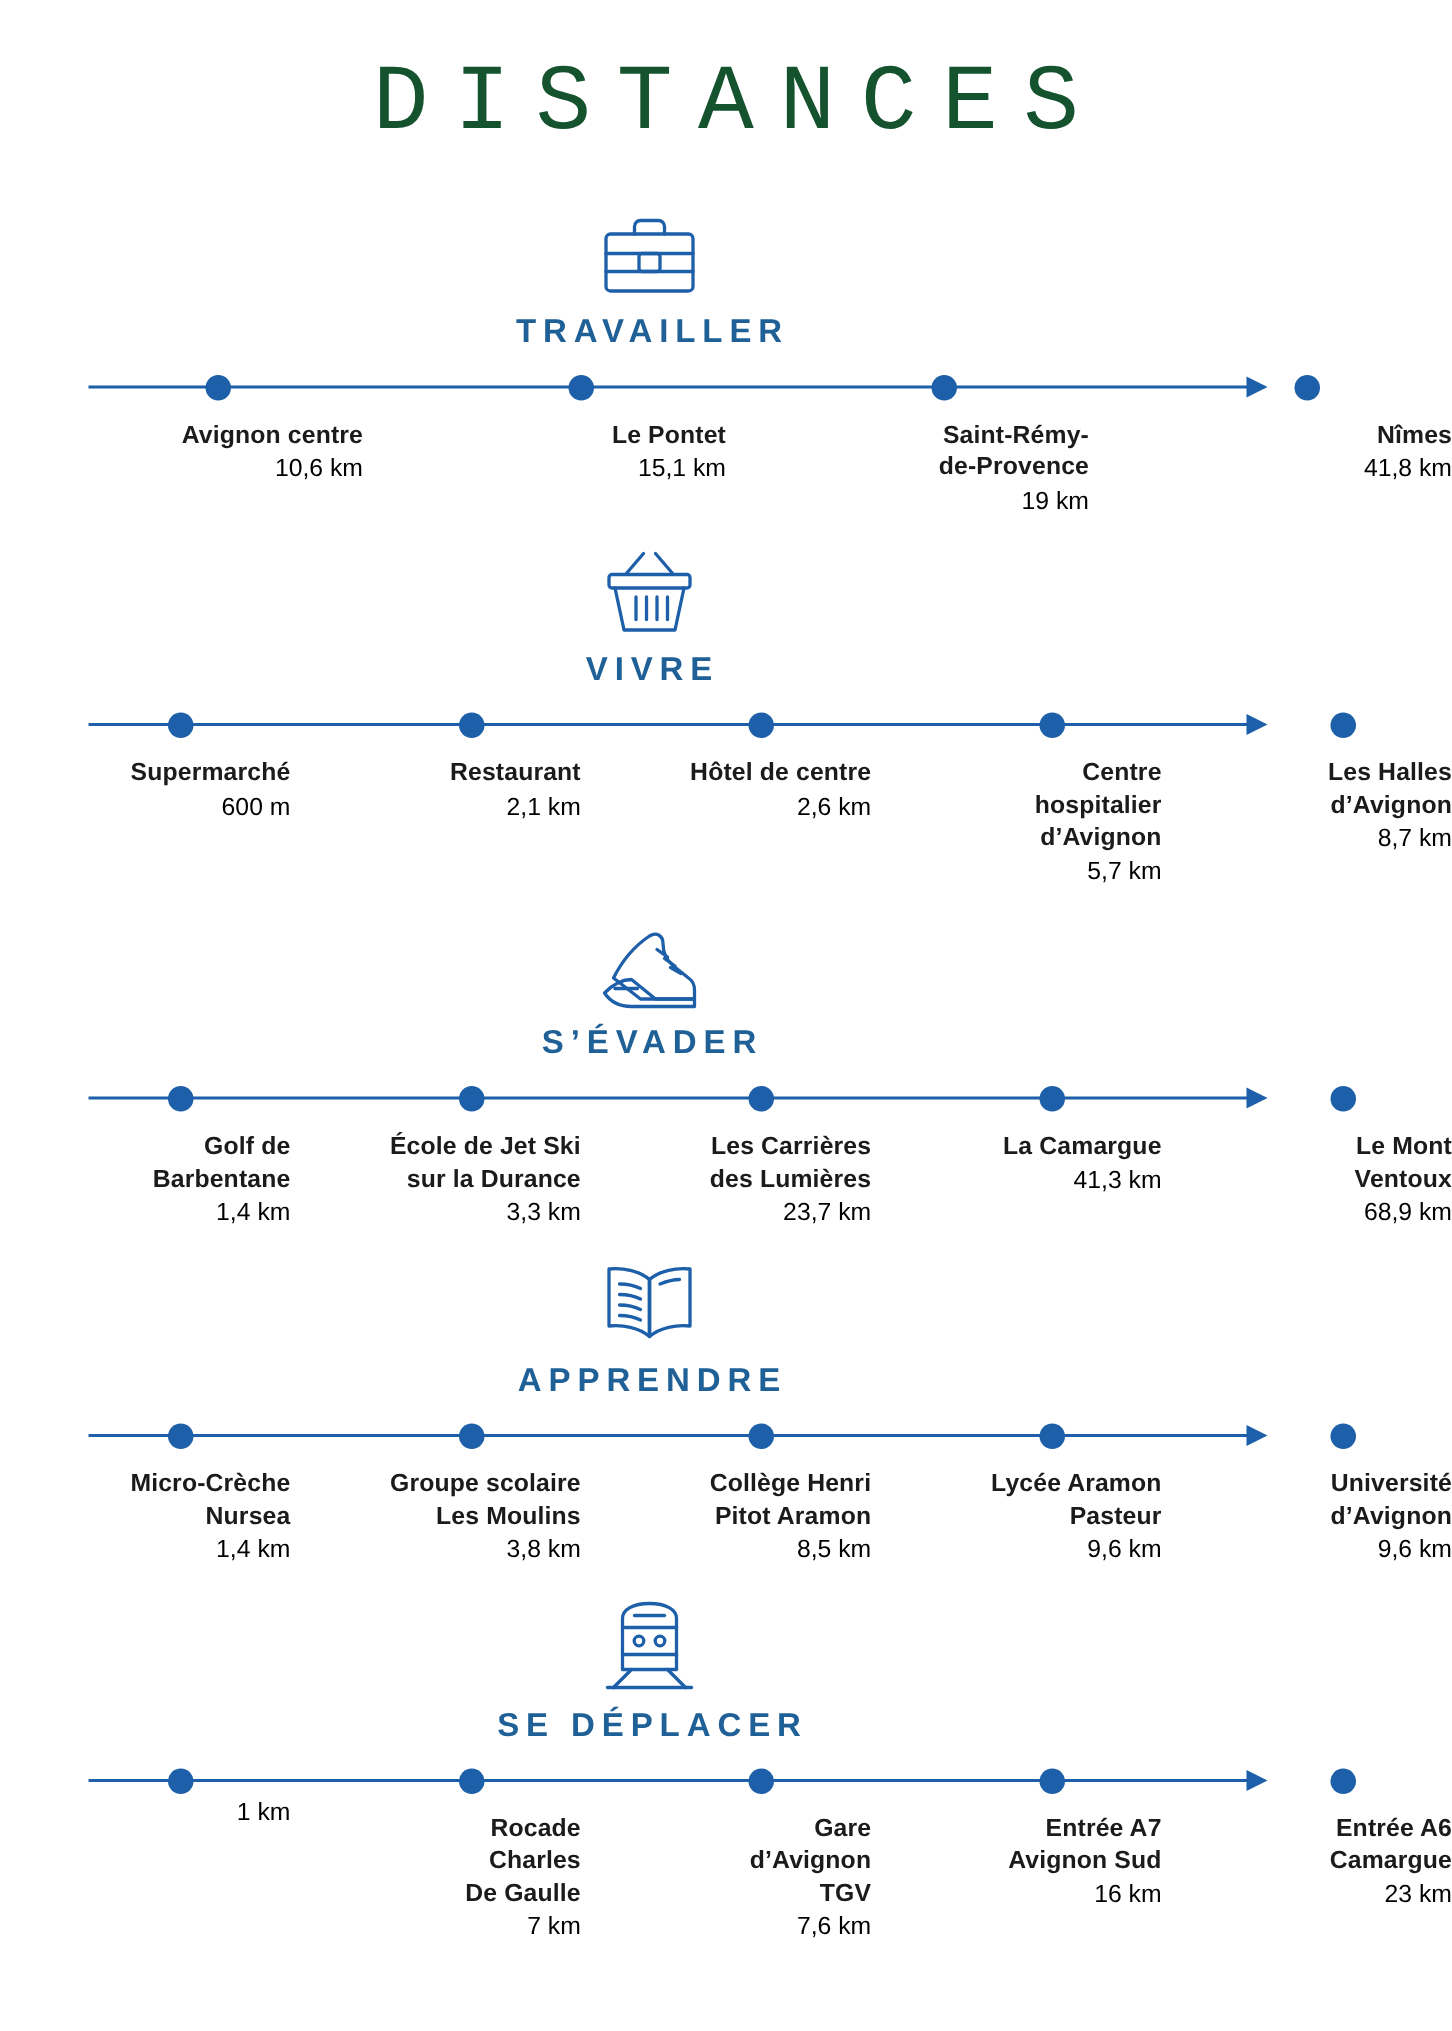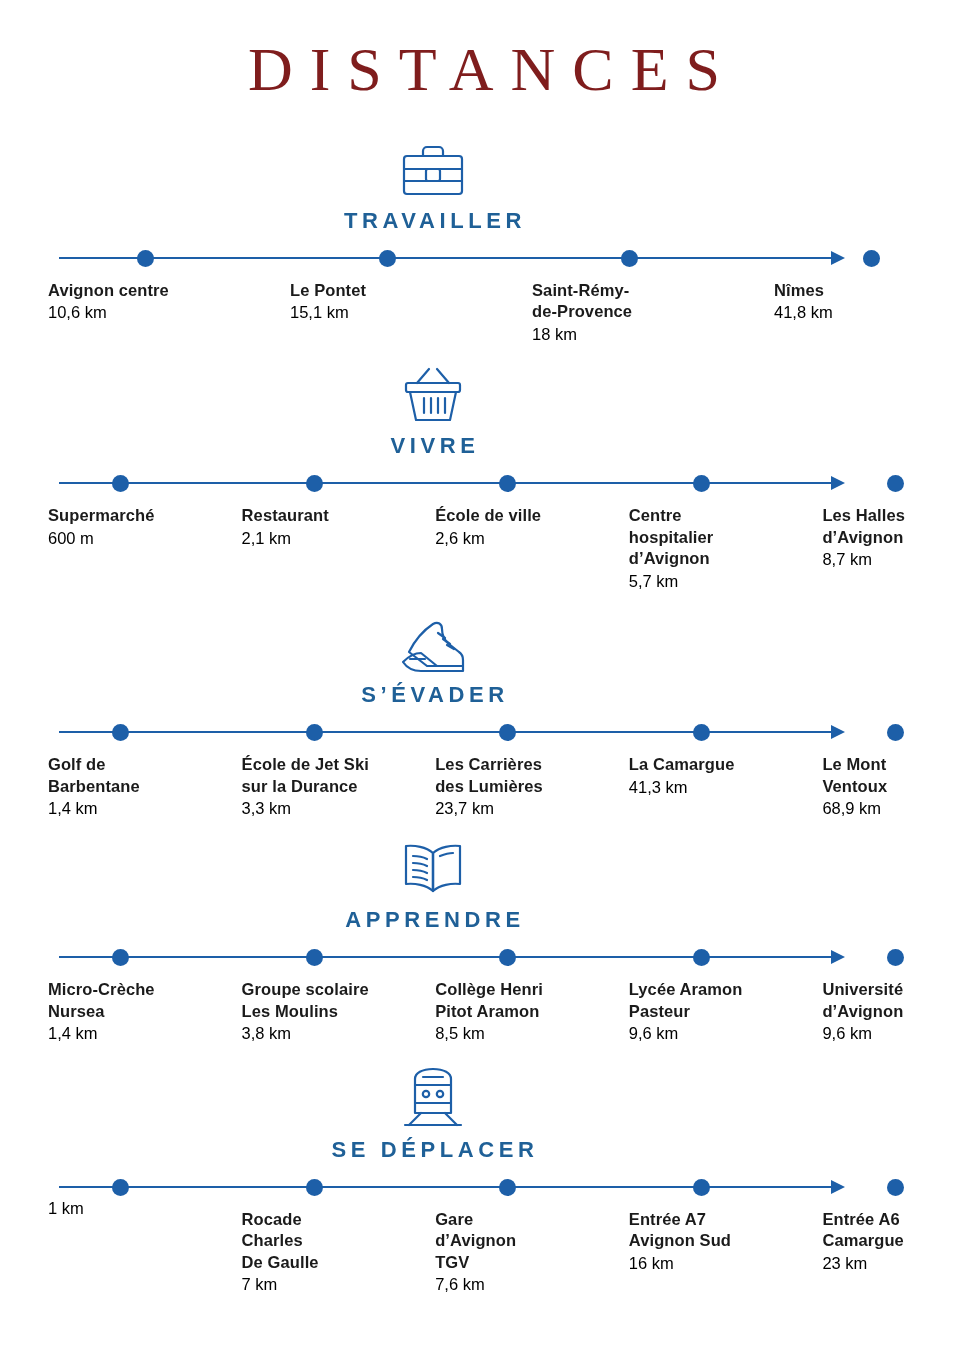--- a/index.html
+++ b/index.html
@@ -22,25 +22,25 @@
     position: relative;
     box-sizing: border-box;
   }
 
   
   .title {
     text-align: center;
     font-size: 62px;
     font-weight: 400;
     letter-spacing: 17px;
-    color: #7f1d1d;
+    color: #14532d;
     padding-top: 38px;
     padding-left: 17px;
     line-height: 1;
-    font-family: Liberation Serif, serif;
+    font-family: Liberation Mono, monospace;
   }
 
   
   .section {
     position: relative;
     width: 865px;
   }
   .section-head {
     text-align: center;
   }
@@ -87,21 +87,21 @@
     border-left: 14px solid #1d5fa8;
   }
   .stops {
     position: relative;
     display: flex;
     width: 968px;
     padding: 0;
   }
   .stop {
     flex: 1 1 0;
-    text-align: left;
+    text-align: right;
     position: relative;
     padding-left: 48px;
   }
   .dot {
     width: 17px;
     height: 17px;
     border-radius: 50%;
     background: #1d5fa8;
     margin: 0 auto;
     position: relative;
@@ -164,21 +164,21 @@
           </div>
           <div class="stop">
             <div class="dot"></div>
             <div class="stop-name">Le Pontet</div>
             <div class="stop-dist">15,1 km</div>
           </div>
           <div class="stop">
             <div class="dot"></div>
             <div class="stop-name">Saint-Rémy-
 de-Provence</div>
-            <div class="stop-dist">18 km</div>
+            <div class="stop-dist">19 km</div>
           </div>
           <div class="stop">
             <div class="dot"></div>
             <div class="stop-name">Nîmes</div>
             <div class="stop-dist">41,8 km</div>
           </div>
         </div>
       </div>
       <div class="section" id="sec-1">
         <div class="section-head">
@@ -206,21 +206,21 @@
             <div class="stop-name">Supermarché</div>
             <div class="stop-dist">600 m</div>
           </div>
           <div class="stop">
             <div class="dot"></div>
             <div class="stop-name">Restaurant</div>
             <div class="stop-dist">2,1 km</div>
           </div>
           <div class="stop">
             <div class="dot"></div>
-            <div class="stop-name">École de ville</div>
+            <div class="stop-name">Hôtel de centre</div>
             <div class="stop-dist">2,6 km</div>
           </div>
           <div class="stop">
             <div class="dot"></div>
             <div class="stop-name">Centre
 hospitalier
 d’Avignon</div>
             <div class="stop-dist">5,7 km</div>
           </div>
           <div class="stop">

